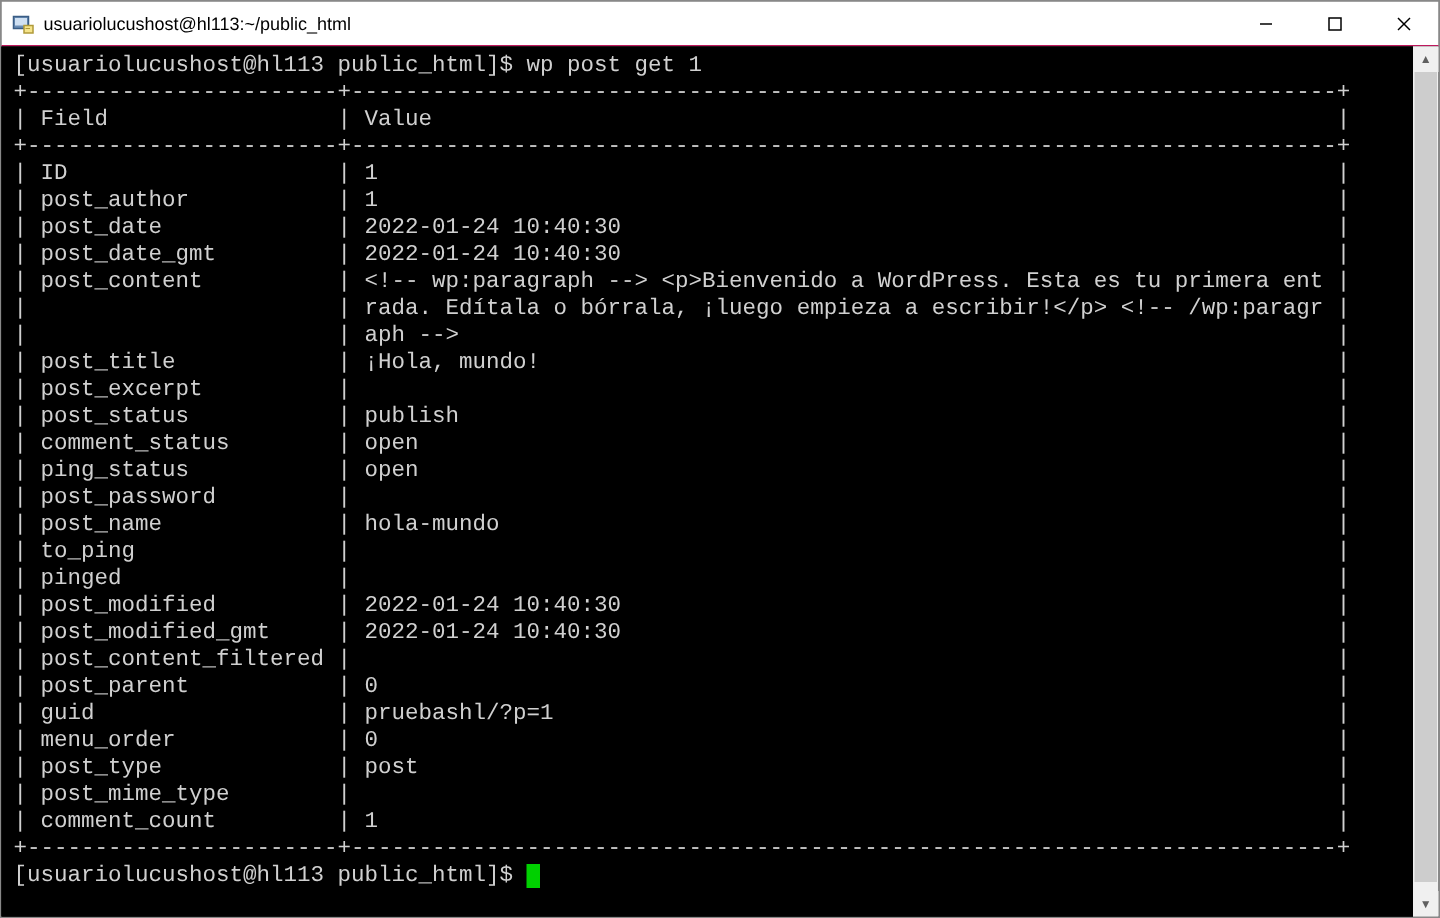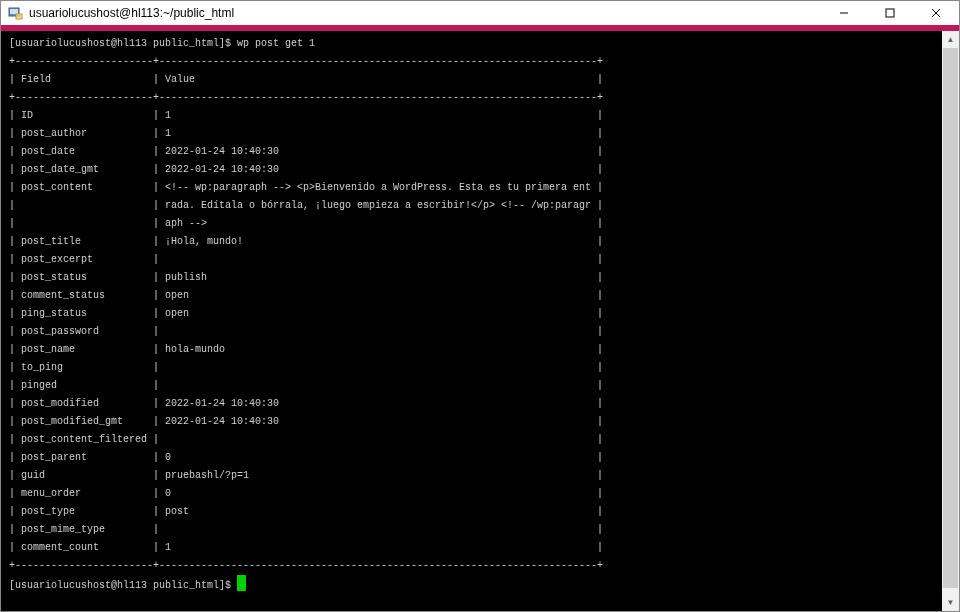--- a/index.html
+++ b/index.html
@@ -15,21 +15,21 @@
     display: flex;
     flex-direction: column;
     background: #000;
   }
   .title-bar {
     height: 30px;
     background: #fff;
     display: flex;
     align-items: center;
     padding: 0 0 0 6px;
-    border-bottom: 6px solid #be185d;
+    border-bottom: 1px solid #be185d;
     user-select: none;
   }
   .title-bar .icon {
     width: 16px; height: 16px;
     margin-right: 6px;
     display: inline-flex; align-items: center; justify-content: center;
   }
   .title-bar .title {
     font-size: 12px;
     color: #000;
@@ -46,21 +46,21 @@
   .terminal-wrap {
     flex: 1;
     display: flex;
     background: #000;
   }
   .terminal {
     flex: 1;
     background: #000;
     color: #d0d0d0;
     font-family: Consolas, "Courier New", monospace;
-    font-size: 10px;
+    font-size: 15px;
     line-height: 18px;
     padding: 4px 0 4px 8px;
     white-space: pre;
     overflow: hidden;
   }
   .scrollbar {
     width: 17px;
     background: #f0f0f0;
     position: relative;
   }

